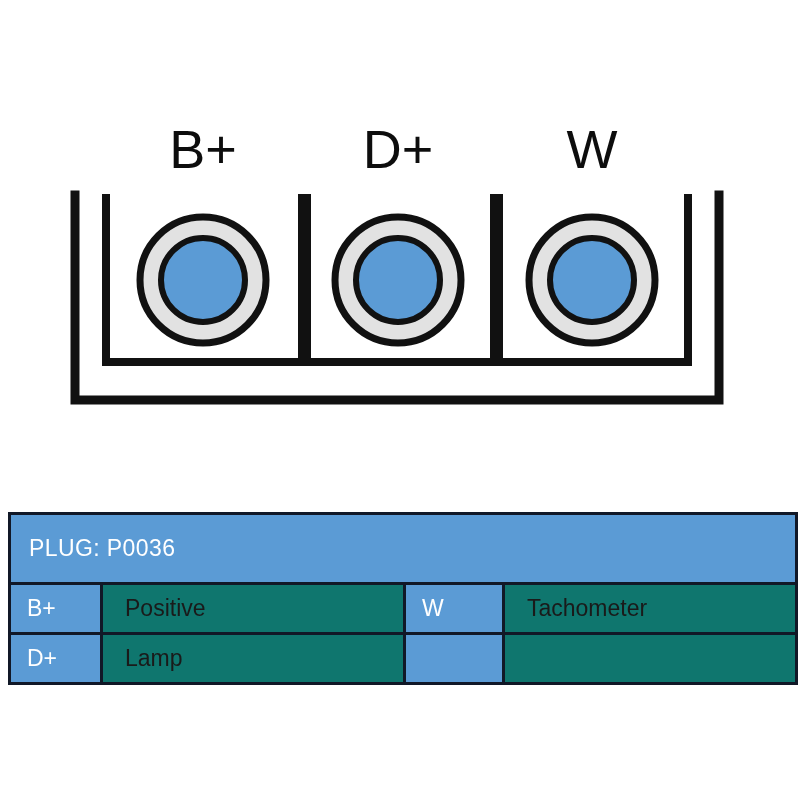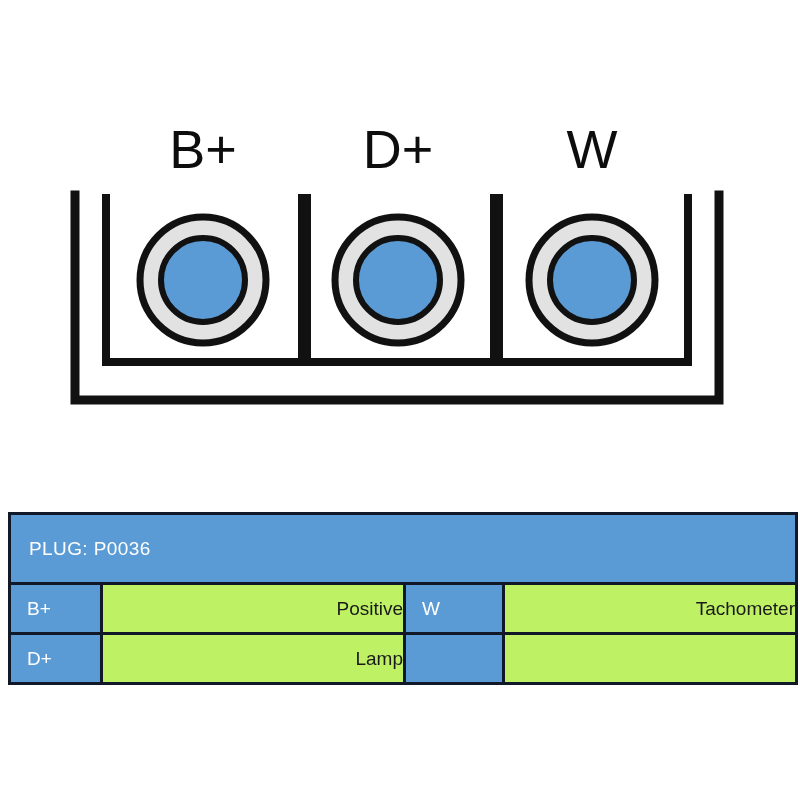--- a/index.html
+++ b/index.html
@@ -42,43 +42,42 @@
     width: 787px;
     border-collapse: collapse;
     table-layout: fixed;
     background: #ffffff;
   }
   #legend-table td {
     border: 3px solid #111827;
     padding: 0;
     height: 47px;
     vertical-align: middle;
-    font-size: 19px;
+    font-size: 23px;
     font-family: "Liberation Sans", "DejaVu Sans", sans-serif;
   }
   .plug-header-cell {
     background: #5b9bd5;
     color: #ffffff;
     font-size: 25px;
     letter-spacing: 0.4px;
     padding-left: 18px !important;
     height: 67px !important;
   }
   .pin-cell {
     background: #5b9bd5;
     color: #ffffff;
     padding-left: 16px !important;
     font-size: 20px;
   }
   .desc-cell {
-    background: #bef264;
+    background: #0f766e;
     color: #1a1a1a;
     padding-left: 22px !important;
     font-size: 19px;
-    text-align: right;
   }
   .pin-cell.empty, .desc-cell.empty { color: transparent; }
 
   .col-pin   { width: 92px; }
   .col-desc  { width: 303px; }
   .col-pin2  { width: 99px; }
   .col-desc2 { width: 293px; }
 </style>
 </head>
 <body>

